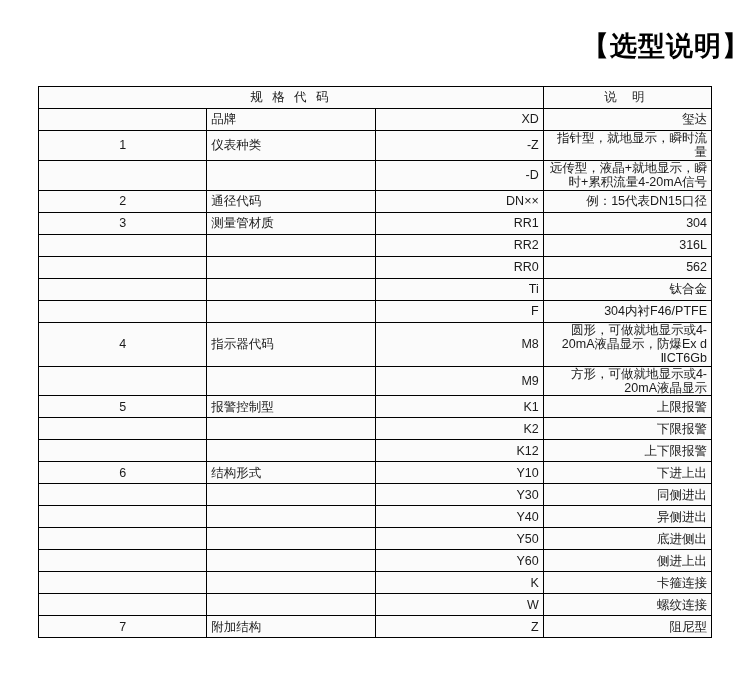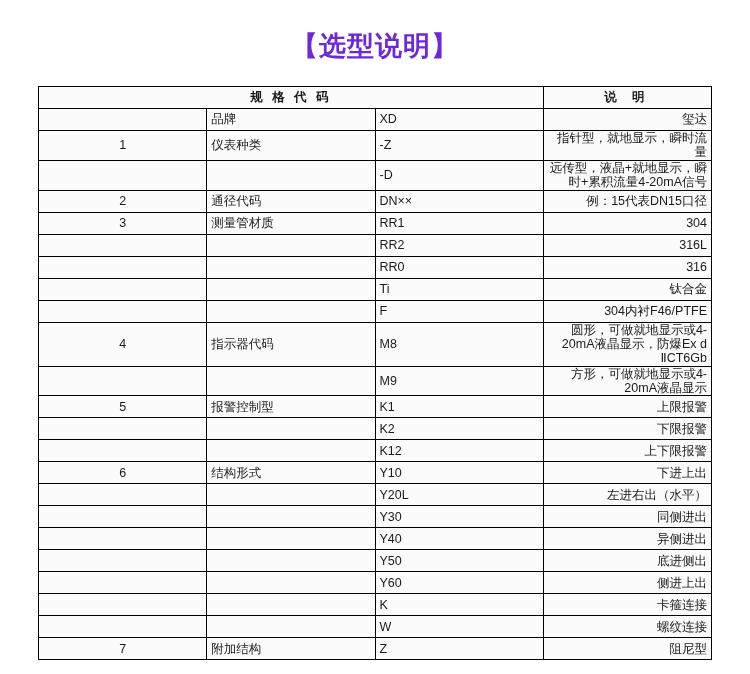--- a/index.html
+++ b/index.html
@@ -14,27 +14,27 @@
     color: #1a1a1a;
     overflow: hidden;
   }
   .page {
     position: relative;
     width: 750px;
     height: 674px;
     background: #ffffff;
   }
   .title {
-    text-align: center;
+    text-align: right;
     font-size: 27px;
     font-weight: bold;
     letter-spacing: 1px;
     padding-top: 28px;
     padding-bottom: 22px;
-    color: #6d28d9;
+    color: #000000;
   }
   .table-wrap {
     padding: 0 38px;
   }
   table.spec {
     border-collapse: collapse;
     width: 674px;
     table-layout: fixed;
     background: #ffffff;
   }
@@ -50,29 +50,29 @@
   td.idx {
     width: 36px;
     text-align: center;
   }
   td.name {
     width: 112px;
     text-align: left;
   }
   td.code {
     width: 72px;
-    text-align: left;
+    text-align: right;
   }
   td.desc {
     text-align: right;
     padding-left: 6px;
   }
   td.head {
     text-align: center;
-    font-weight: bold;
+    font-weight: normal;
     height: 34px;
     background: #f2f2f2;
   }
   td.head-left {
     letter-spacing: 3px;
   }
   td.head-right {
     letter-spacing: 6px;
     margin-left: 12px;
   }
@@ -127,21 +127,21 @@
           <tr>
             <td class="idx blank"></td>
             <td class="name blank"></td>
             <td class="code">RR2</td>
             <td class="desc">316L</td>
           </tr>
           <tr>
             <td class="idx blank"></td>
             <td class="name blank"></td>
             <td class="code">RR0</td>
-            <td class="desc">316</td>
+            <td class="desc">562</td>
           </tr>
           <tr>
             <td class="idx blank"></td>
             <td class="name blank"></td>
             <td class="code">Ti</td>
             <td class="desc">钛合金</td>
           </tr>
           <tr>
             <td class="idx blank"></td>
             <td class="name blank"></td>
@@ -180,26 +180,20 @@
           </tr>
           <tr>
             <td class="idx">6</td>
             <td class="name">结构形式</td>
             <td class="code">Y10</td>
             <td class="desc">下进上出</td>
           </tr>
           <tr>
             <td class="idx blank"></td>
             <td class="name blank"></td>
-            <td class="code">Y20L</td>
-            <td class="desc">左进右出（水平）</td>
-          </tr>
-          <tr>
-            <td class="idx blank"></td>
-            <td class="name blank"></td>
             <td class="code">Y30</td>
             <td class="desc">同侧进出</td>
           </tr>
           <tr>
             <td class="idx blank"></td>
             <td class="name blank"></td>
             <td class="code">Y40</td>
             <td class="desc">异侧进出</td>
           </tr>
           <tr>

